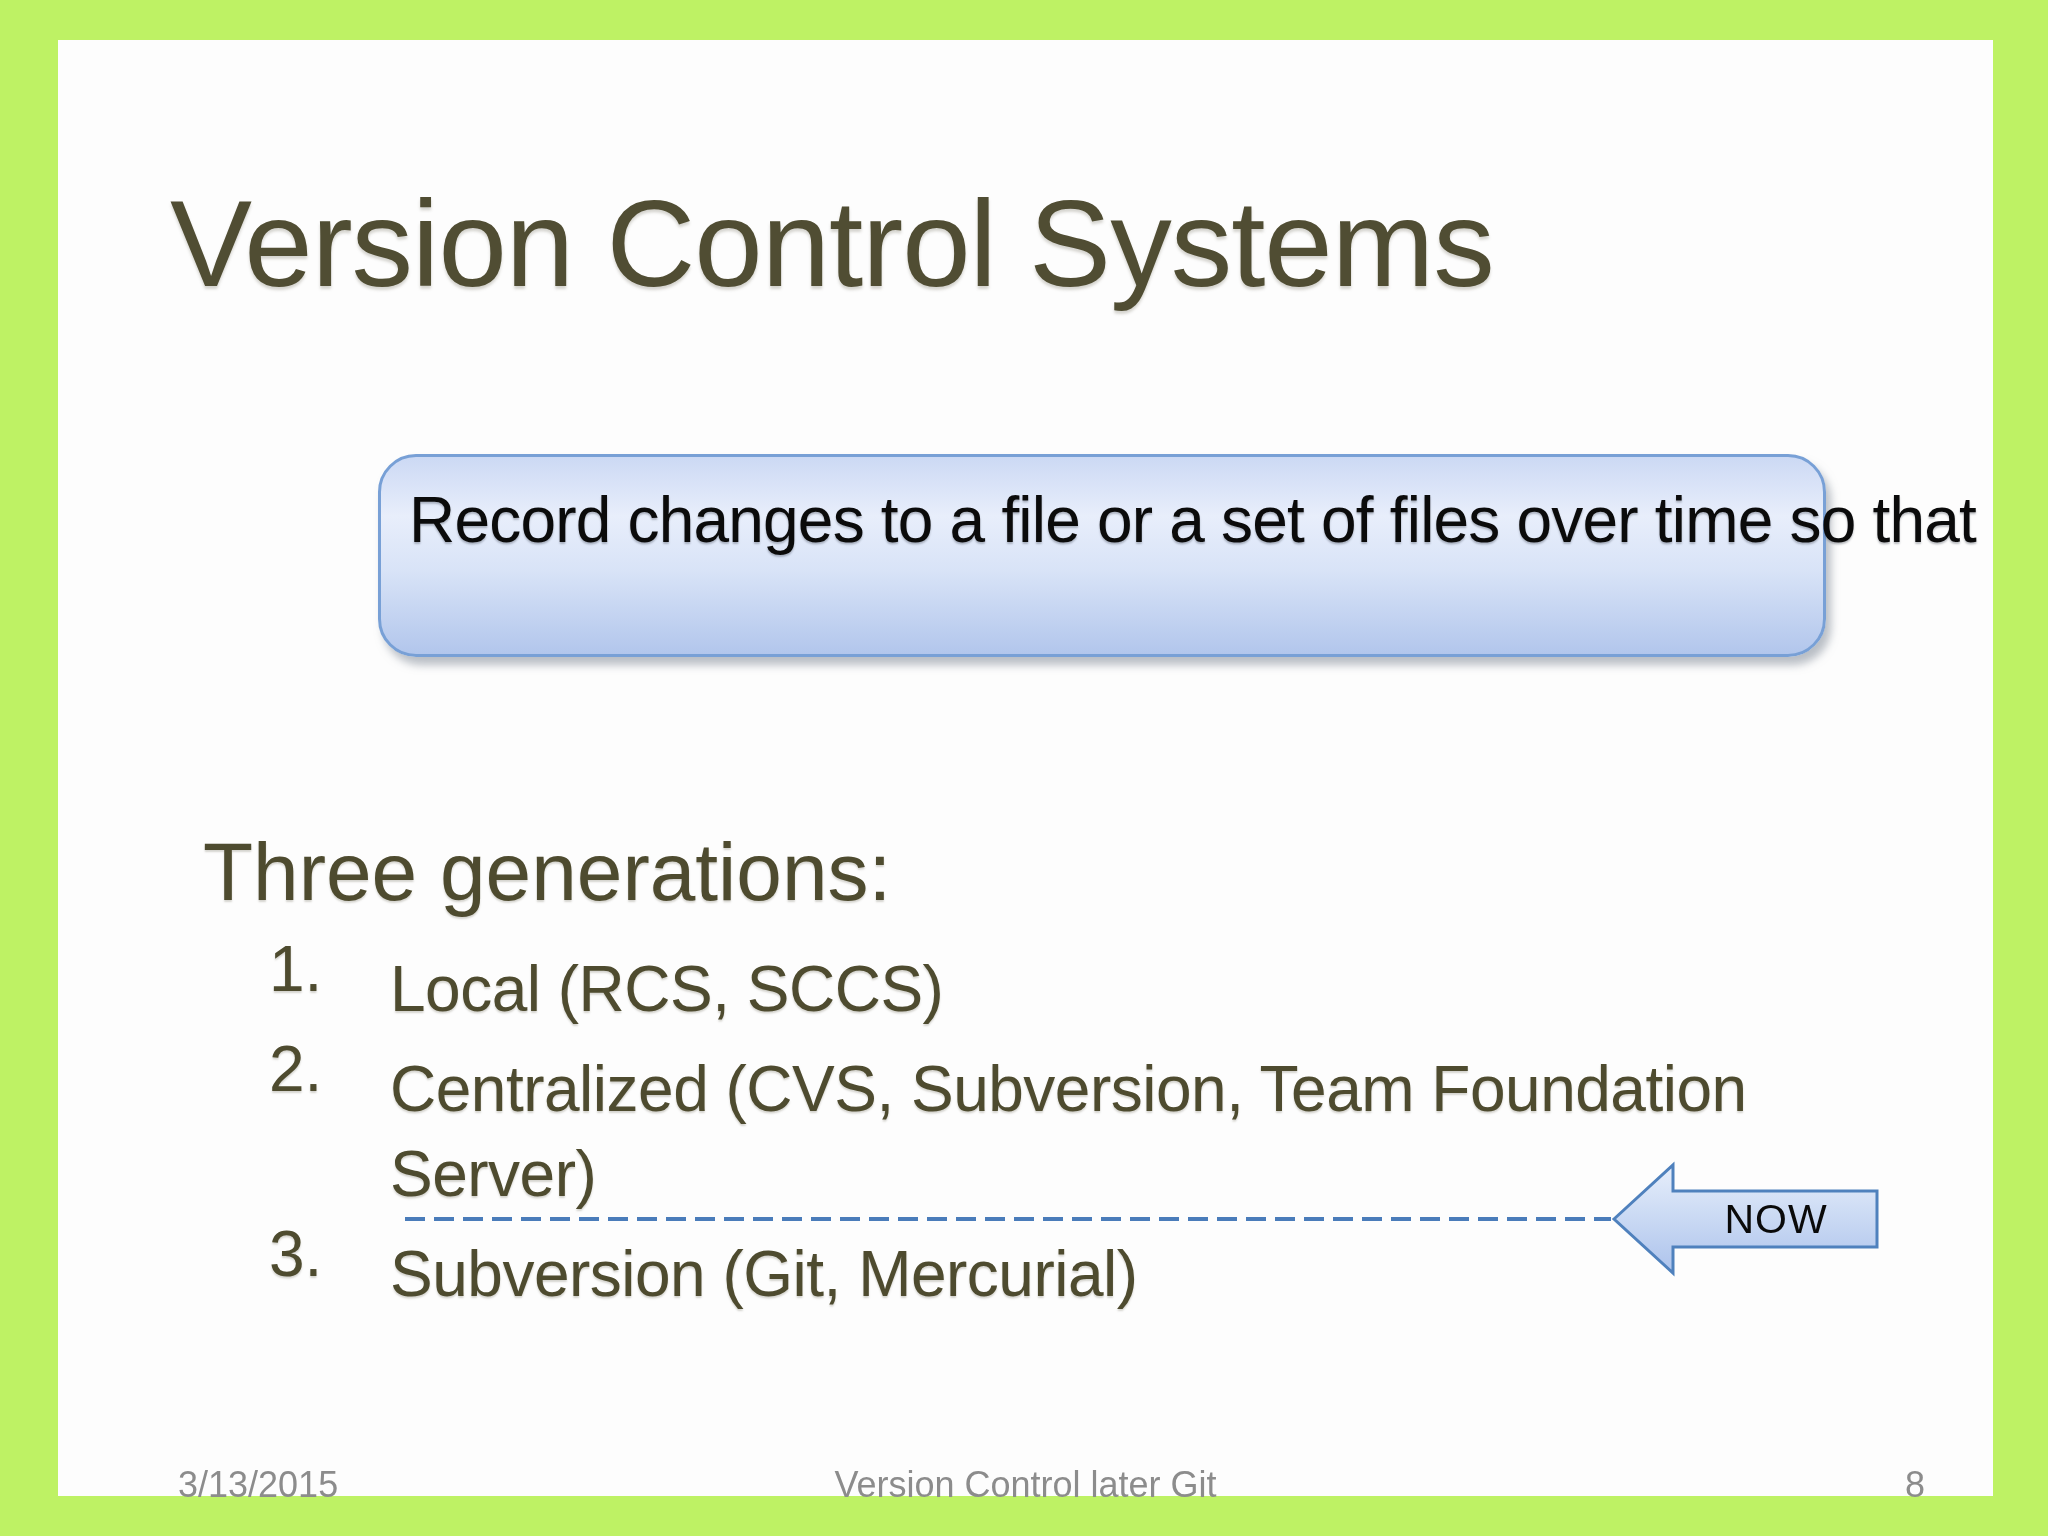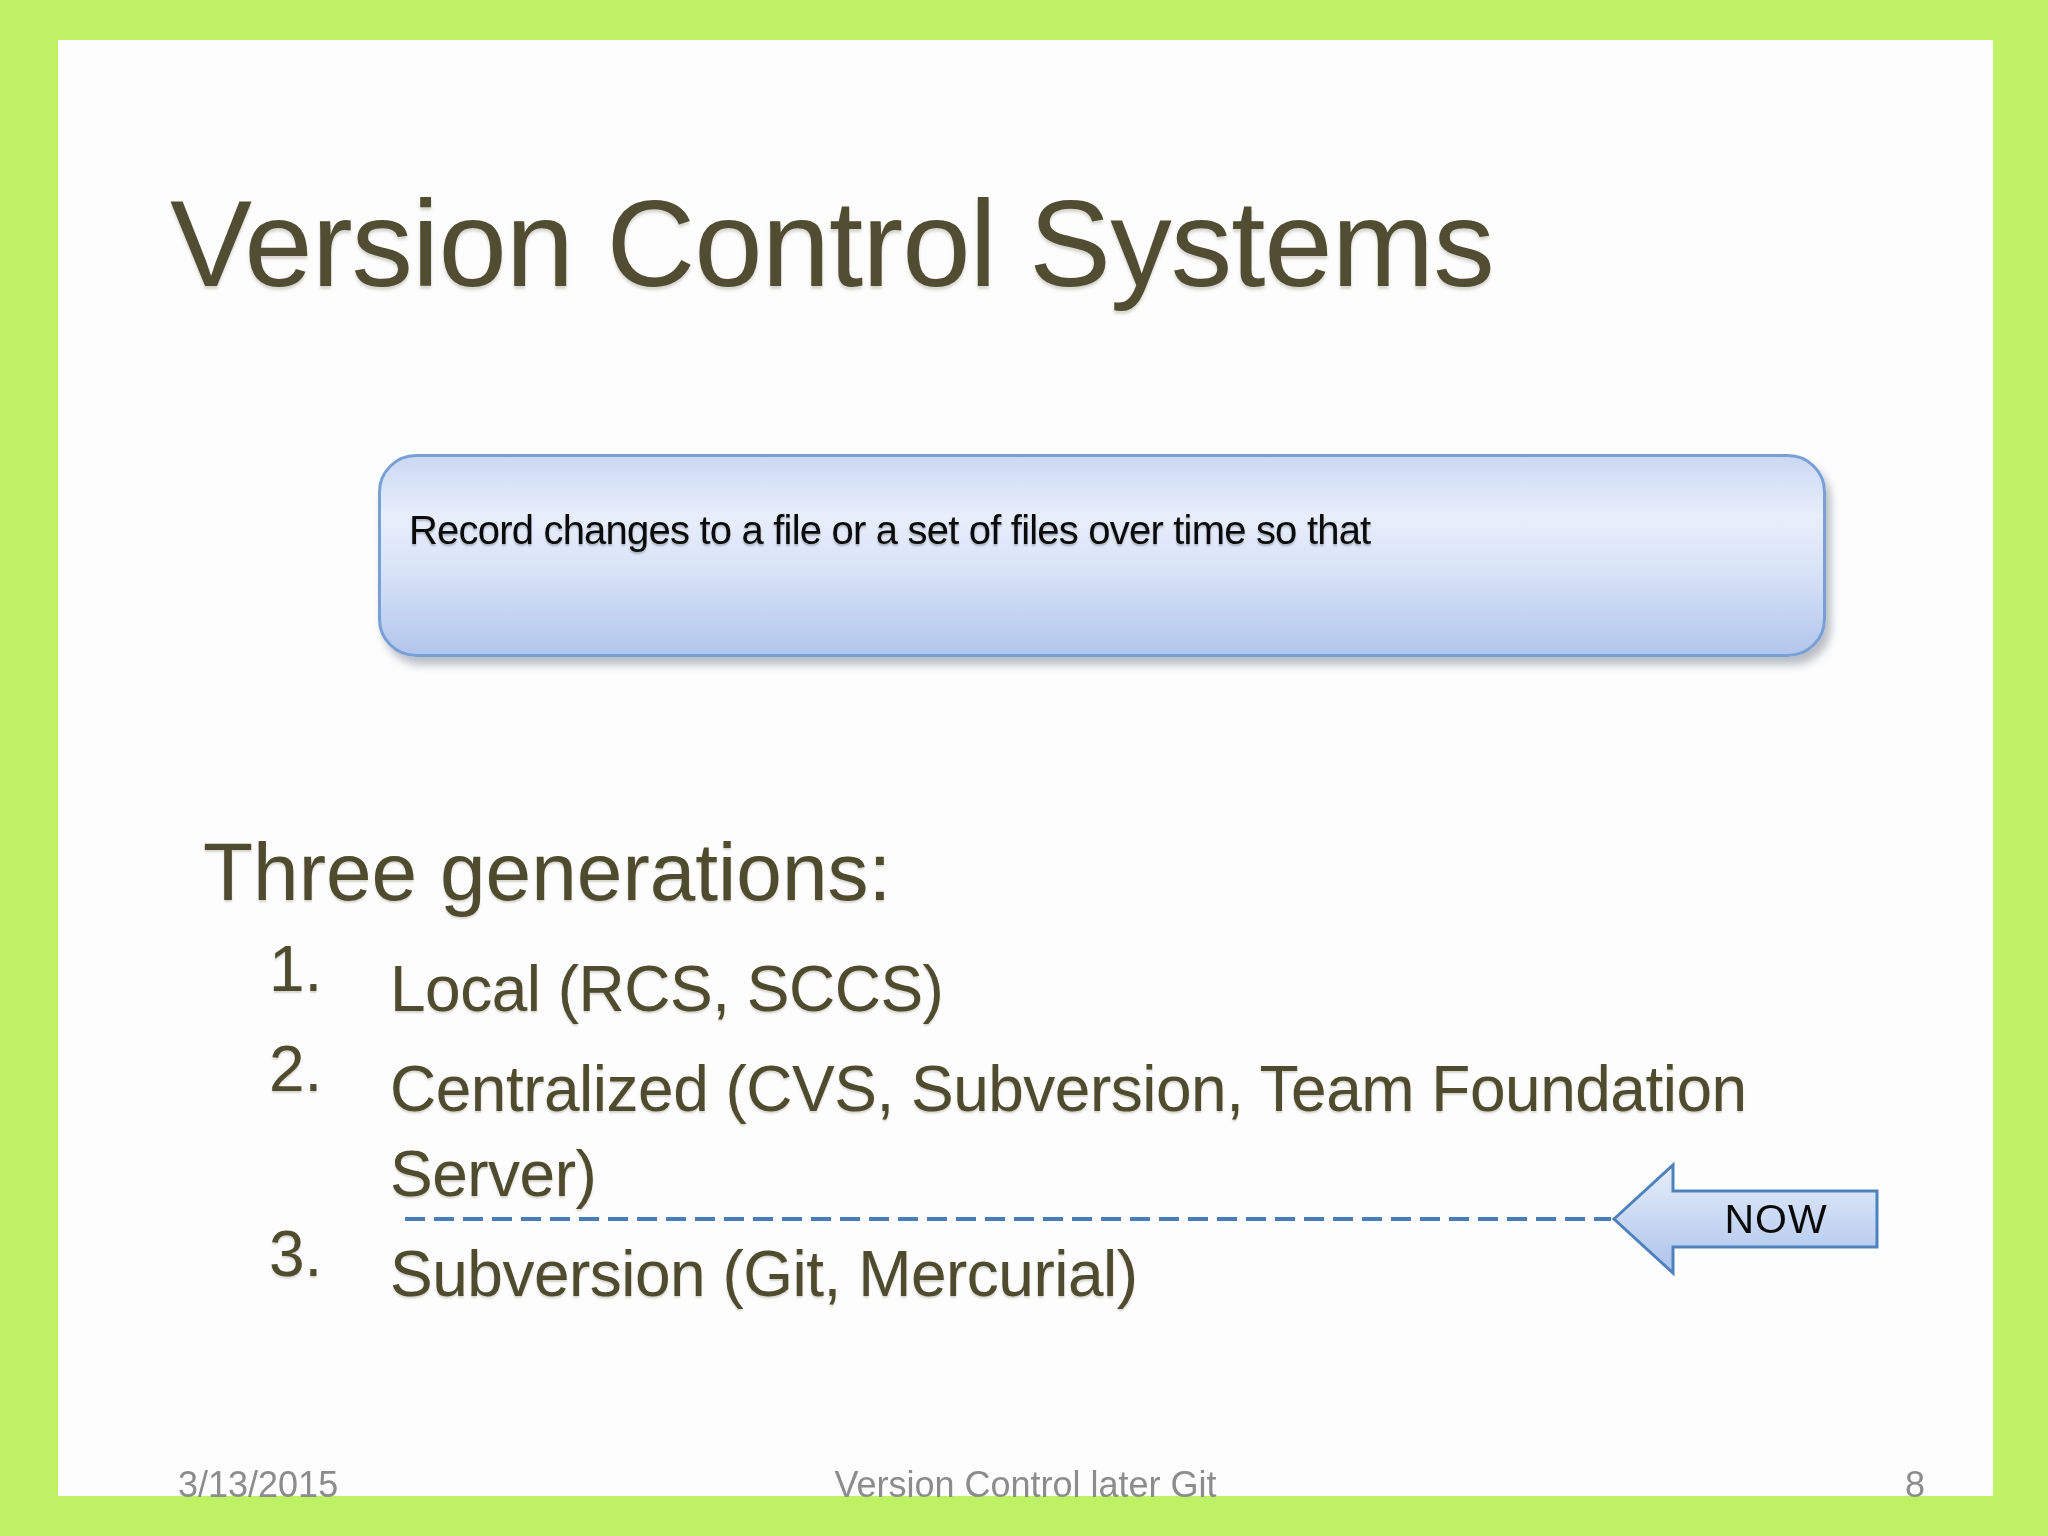--- a/index.html
+++ b/index.html
@@ -43,27 +43,26 @@
     width: 1448px;
     height: 203px;
     box-sizing: border-box;
     border: 3px solid #78a0d6;
     border-radius: 38px;
     padding: 33px 28px 0 28px;
     background: linear-gradient(180deg, #ccd9f4 0%, #e8eefb 30%, #d8e3f7 58%, #b2c6ec 100%);
     box-shadow: 5px 8px 9px rgba(130,138,152,0.55);
   }
   .callout-line {
-    font-size: 40px;
+    font-size: 64px;
     line-height: 61px;
     letter-spacing: -0.8px;
     color: #0b0b0b;
     text-shadow: 0 2px 2px rgba(40,45,60,0.30);
     white-space: nowrap;
-    margin-top: 10px;
   }
   .heading {
     position: absolute;
     left: 145px;
     top: 784px;
     font-size: 82px;
     line-height: 95px;
     color: #4e4b2f;
     text-shadow: 0 2px 2px rgba(110,108,90,0.28);
     white-space: nowrap;

